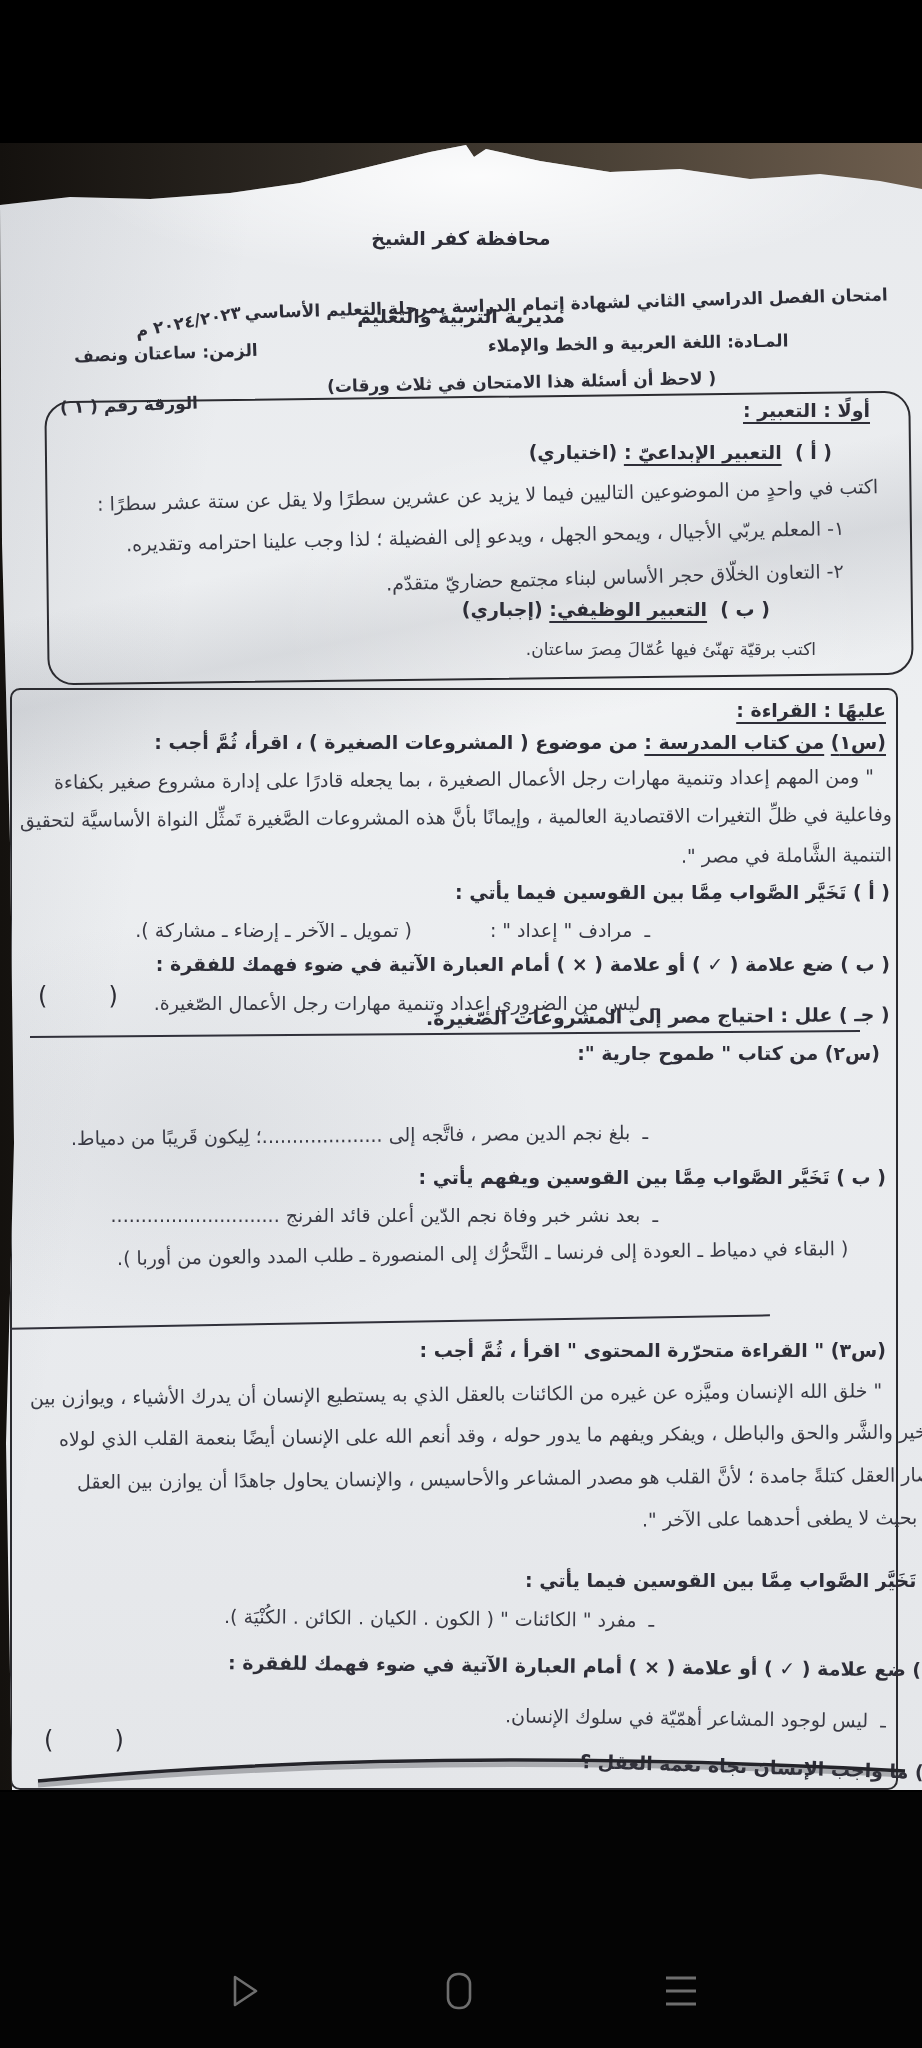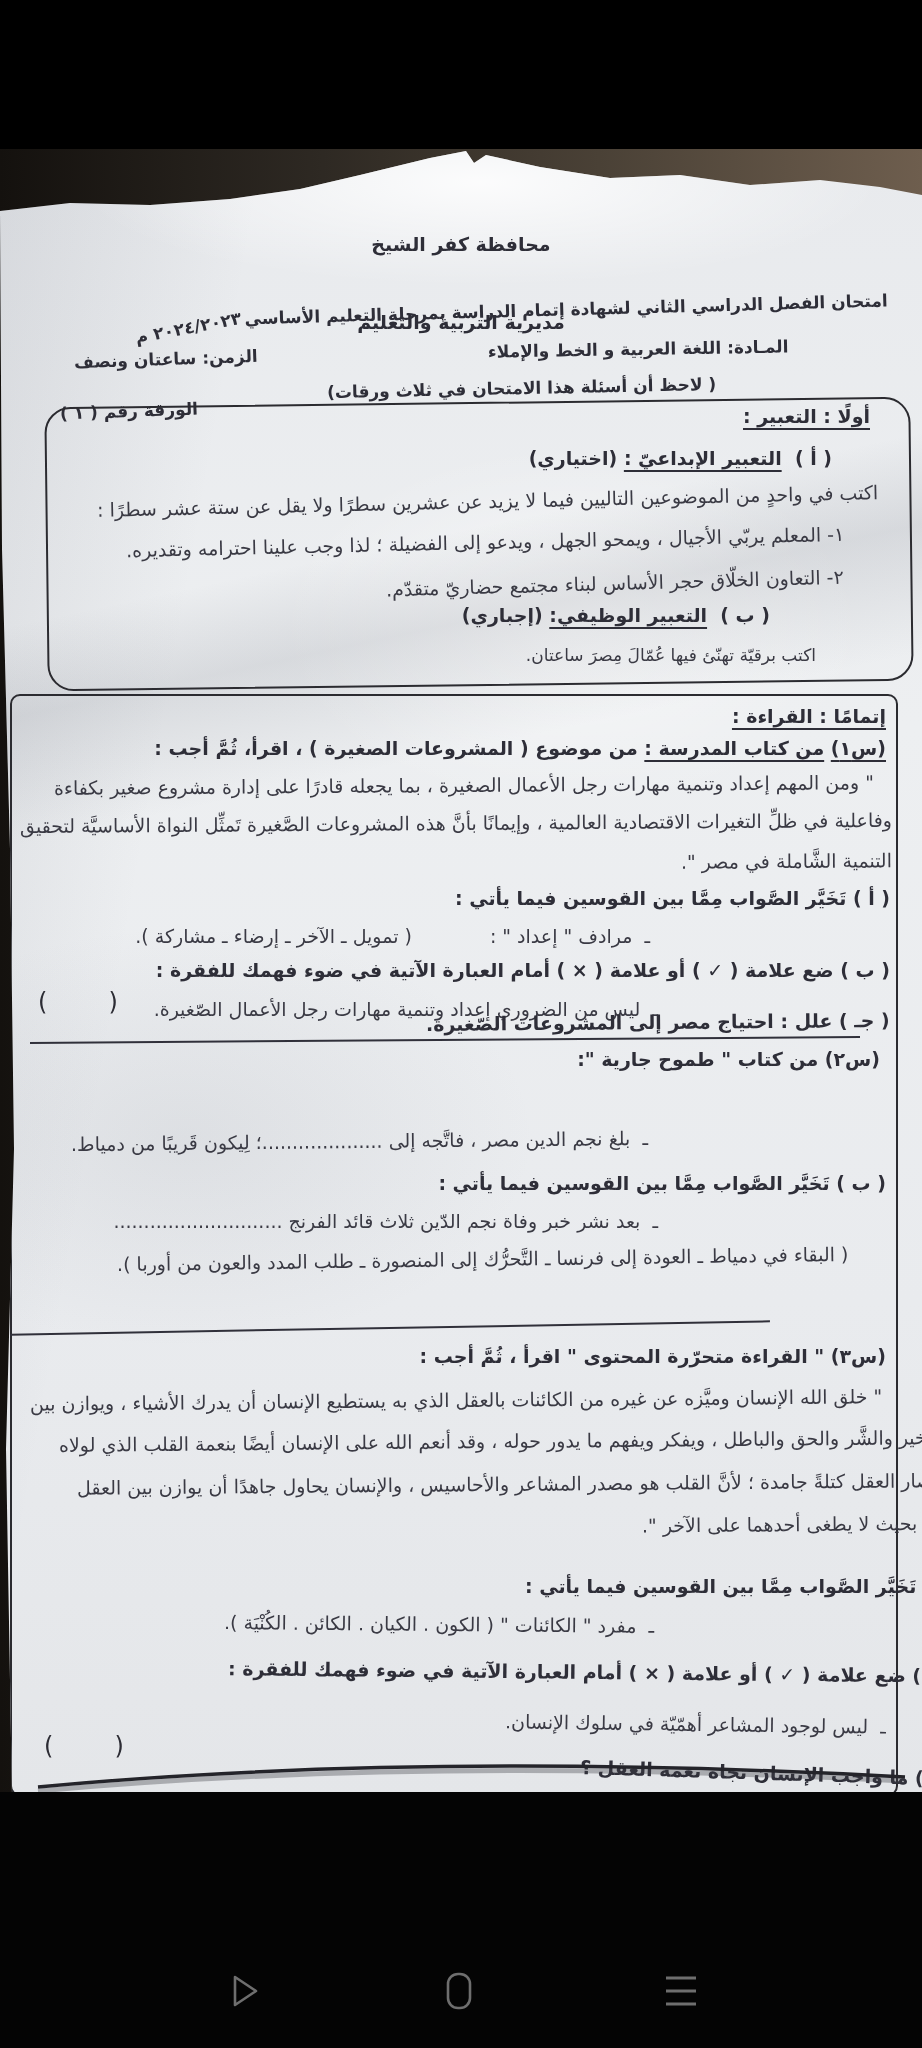--- a/index.html
+++ b/index.html
@@ -1,18 +1,18 @@
 <!DOCTYPE html>
 <html lang="ar"><head>
 <meta charset="utf-8">
 <style>
   html,body{margin:0;padding:0;background:#000;}
   #screen{position:relative;width:922px;height:2048px;background:#000;overflow:hidden;
           font-family:"DejaVu Sans",sans-serif;}
-  #photo{position:absolute;top:149px;left:0;width:922px;height:1647px;
+  #photo{position:absolute;top:143px;left:0;width:922px;height:1647px;
          background:linear-gradient(90deg,#14110e 0%,#2e2923 35%,#4a4136 65%,#6e5e4e 100%);}
   #paper{position:absolute;inset:0;overflow:hidden;direction:rtl;
          clip-path:polygon(0px 62px,70px 54px,150px 56px,230px 50px,300px 40px,360px 26px,430px 9px,466px 2px,474px 14px,486px 6px,540px 18px,610px 29px,680px 26px,750px 36px,820px 31px,880px 38px,922px 46px,922px 1647px,12px 1647px,6px 1300px,14px 1000px,10px 700px,2px 400px);
          background:
            radial-gradient(ellipse 620px 160px at 52% 2%, rgba(255,255,255,.85), transparent 65%),
            linear-gradient(168deg, transparent 26%, rgba(105,110,122,.16) 31%, transparent 38%),
            linear-gradient(100deg, rgba(100,105,118,.14), transparent 22%),
            radial-gradient(ellipse 420px 260px at 62% 29%, rgba(255,255,255,.55), transparent 70%),
            radial-gradient(ellipse 500px 300px at 20% 60%, rgba(140,145,155,.14), transparent 70%),
            linear-gradient(180deg,#e8eaed 0%,#edeff1 35%,#e9ebee 70%,#e4e6e9 100%);}
@@ -59,21 +59,21 @@
       <div class="ln body" style="top:341px;right:44px;transform:rotate(-1.3deg);">اكتب في واحدٍ من الموضوعين التاليين فيما لا يزيد عن عشرين سطرًا ولا يقل عن ستة عشر سطرًا :</div>
       <div class="ln body" style="top:382px;right:78px;transform:rotate(-1.3deg);">١- المعلم يربّي الأجيال ، ويمحو الجهل ، ويدعو إلى الفضيلة ؛ لذا وجب علينا احترامه وتقديره.</div>
       <div class="ln body" style="top:423px;right:78px;transform:rotate(-1.6deg);">٢- التعاون الخلّاق حجر الأساس لبناء مجتمع حضاريّ متقدّم.</div>
 
       <div class="ln" style="top:455px;right:152px;"><span>( ب )</span>  <span class="u">التعبير الوظيفي:</span> <span>(إجباري)</span></div>
 
       <div class="ln body sm" style="top:496px;right:106px;">اكتب برقيّة تهنّئ فيها عُمّالَ مِصرَ ساعتان.</div>
 
       <div class="box" style="top:545px;right:24px;left:10px;height:1098px;border-radius:10px;"></div>
 
-      <div class="ln u" style="top:556px;right:36px;">إتمامًا : القراءة :</div>
+      <div class="ln u" style="top:556px;right:36px;">عليهًا : القراءة :</div>
 
       <div class="ln" style="top:588px;right:36px;"><span class="u">(س١)</span> <span class="u">من كتاب المدرسة :</span> <span>من موضوع ( المشروعات الصغيرة ) ، اقرأ، ثُمَّ أجب :</span></div>
 
       <div class="ln body" style="top:625px;right:48px;transform:rotate(-0.4deg);">" ومن المهم إعداد وتنمية مهارات رجل الأعمال الصغيرة ، بما يجعله قادرًا على إدارة مشروع صغير بكفاءة</div>
       <div class="ln body" style="top:663px;right:30px;transform:rotate(-0.4deg);">وفاعلية في ظلِّ التغيرات الاقتصادية العالمية ، وإيمانًا بأنَّ هذه المشروعات الصَّغيرة تَمثِّل النواة الأساسيَّة لتحقيق</div>
       <div class="ln body" style="top:701px;right:30px;transform:rotate(-0.4deg);">التنمية الشَّاملة في مصر ".</div>
 
       <div class="ln" style="top:738px;right:32px;">( أ ) تَخَيَّر الصَّواب مِمَّا بين القوسين فيما يأتي :</div>
       <div class="ln body" style="top:776px;right:272px;"><span>ـ  مرادف " إعداد " :</span><span class="gap"></span><span>( تمويل ـ الآخر ـ إرضاء ـ مشاركة ).</span></div>
 
@@ -82,22 +82,22 @@
       <div class="ln blank" style="top:838px;left:38px;">(        )</div>
 
       <div class="ln" style="top:862px;right:32px;transform:rotate(-0.5deg);">( جـ ) علل : احتياج مصر إلى المشروعات الصّغيرة.</div>
 
       <div class="rule" style="top:890px;right:62px;width:830px;transform:rotate(-0.4deg);"></div>
 
       <div class="ln" style="top:899px;right:42px;"><span>(س٢)</span> <span>من كتاب " طموح جارية ":</span></div>
 
       <div class="ln body" style="top:981px;right:274px;transform:rotate(-0.6deg);">ـ  بلغ نجم الدين مصر ، فاتَّجه إلى ....................؛ لِيكون قَريبًا من دمياط.</div>
 
-      <div class="ln" style="top:1023px;right:36px;">( ب ) تَخَيَّر الصَّواب مِمَّا بين القوسين فيما يأتي :</div>
-      <div class="ln body" style="top:1061px;right:264px;">ـ  بعد نشر خبر وفاة نجم الدّين ثلاث قائد الفرنج ............................</div>
+      <div class="ln" style="top:1023px;right:36px;">( ب ) تَخَيَّر الصَّواب مِمَّا بين القوسين ويفهم يأتي :</div>
+      <div class="ln body" style="top:1061px;right:264px;">ـ  بعد نشر خبر وفاة نجم الدّين أعلن قائد الفرنج ............................</div>
       <div class="ln body" style="top:1099px;right:74px;transform:rotate(-0.8deg);">( البقاء في دمياط ـ العودة إلى فرنسا ـ التَّحرُّك إلى المنصورة ـ طلب المدد والعون من أوربا ).</div>
 
 
       <div class="rule" style="top:1178px;right:152px;width:760px;transform:rotate(-1deg);"></div>
 
       <div class="ln" style="top:1196px;right:36px;"><span>(س٣)</span> <span>" القراءة متحرّرة المحتوى " اقرأ ، ثُمَّ أجب :</span></div>
 
       <div class="ln body" style="top:1240px;right:40px;transform:rotate(-0.5deg);">" خلق الله الإنسان وميَّزه عن غيره من الكائنات بالعقل الذي به يستطيع الإنسان أن يدرك الأشياء ، ويوازن بين</div>
       <div class="ln body" style="top:1281px;right:-16px;transform:rotate(-0.5deg);">الخير والشَّر والحق والباطل ، ويفكر ويفهم ما يدور حوله ، وقد أنعم الله على الإنسان أيضًا بنعمة القلب الذي لولاه</div>
       <div class="ln body" style="top:1324px;right:-10px;transform:rotate(-0.5deg);">صار العقل كتلةً جامدة ؛ لأنَّ القلب هو مصدر المشاعر والأحاسيس ، والإنسان يحاول جاهدًا أن يوازن بين العقل</div>

